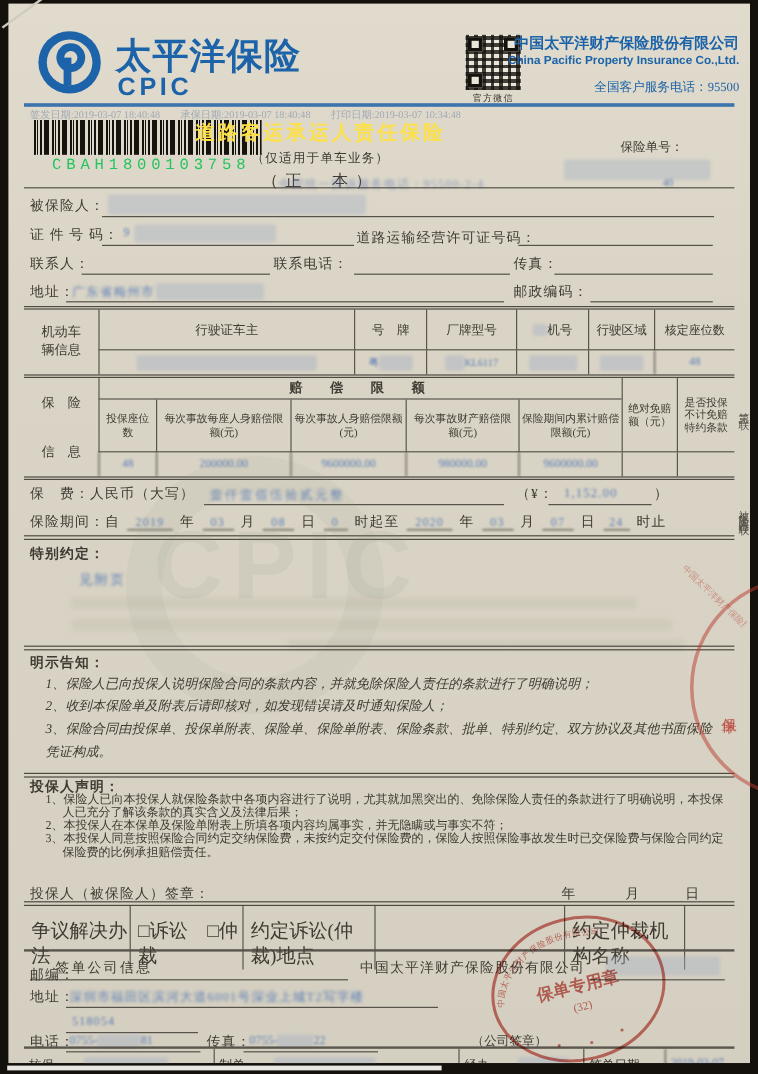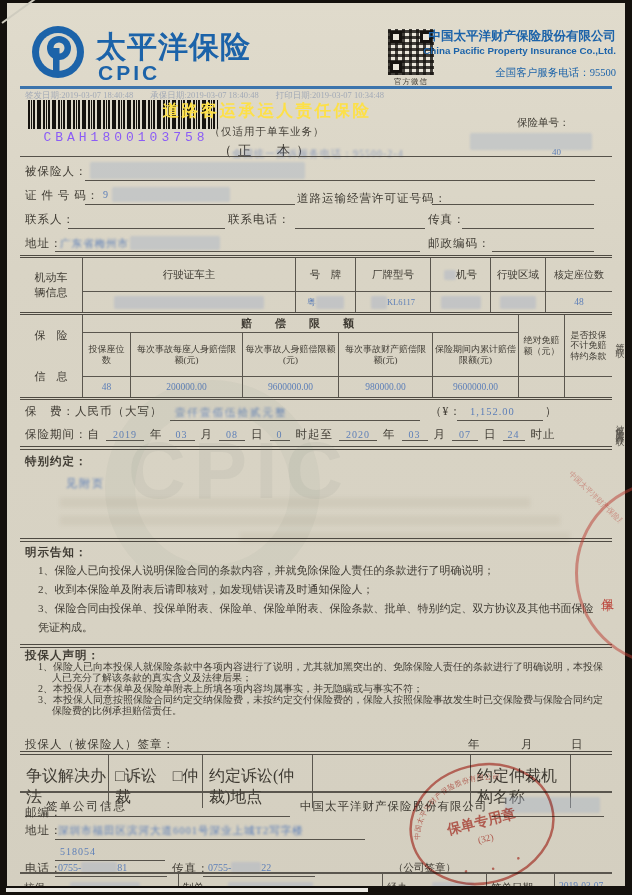--- a/index.html
+++ b/index.html
@@ -83,21 +83,21 @@
 <div class="abs" style="left:388px;top:77px;width:46px;text-align:center;font-size:7.5px;letter-spacing:1px;color:#3a362e;">官方微信</div>
 
 <div class="abs blue bold" style="left:420px;top:28px;width:196px;text-align:right;font-size:12.5px;">中国太平洋财产保险股份有限公司</div>
 <div class="abs blue bold sans" style="left:420px;top:45px;width:196px;text-align:right;font-size:9.8px;">China Pacific Property Insurance Co.,Ltd.</div>
 <div class="abs blue" style="left:420px;top:66px;width:196px;text-align:right;font-size:10.5px;">全国客户服务电话：95500</div>
 <div class="abs" style="left:20px;top:86px;width:592px;height:2.5px;background:#2a68a8;opacity:.9;"></div>
 
 <div class="abs" style="left:25px;top:90px;width:590px;font-size:8.5px;white-space:nowrap;color:rgba(60,90,150,0.38);filter:blur(0.4px);">签发日期:2019-03-07 18:40:48　　承保日期:2019-03-07 18:40:48　　打印日期:2019-03-07 10:34:48</div>
 
 <div class="barcode"></div>
-<div class="abs mono" style="left:28px;top:130px;width:196px;text-align:center;font-size:13px;letter-spacing:4px;color:#8b5cf6;">CBAH1800103758</div>
+<div class="abs mono" style="left:28px;top:130px;width:196px;text-align:center;font-size:13px;letter-spacing:4px;color:#22c55e;">CBAH1800103758</div>
 
 <div class="abs" style="left:142px;top:100px;width:250px;text-align:center;">
   <div class="bold" style="font-size:16.5px;letter-spacing:2.5px;color:#fde047;">道路客运承运人责任保险</div>
   <div style="font-size:10.5px;margin-top:3px;letter-spacing:1px;">（仅适用于单车业务）</div>
   <div style="font-size:13.5px;margin-top:3px;letter-spacing:6px;">（正　本）</div>
 </div>
 
 <div class="abs" style="left:517px;top:116px;font-size:10.5px;">保险单号：</div>
 <div class="rd" style="left:470px;top:133px;width:122px;height:17px;"></div>
 <div class="abs bv" style="left:552px;top:147px;font-size:9px;">40</div>
@@ -222,21 +222,21 @@
 <div class="abs bvh" style="left:66px;top:476px;font-size:11px;letter-spacing:2px;">见附页</div>
 
 <div class="ghost" style="left:60px;top:498px;width:470px;height:9px;"></div>
 <div class="ghost" style="left:60px;top:516px;width:500px;height:9px;"></div>
 <div class="ghost" style="left:240px;top:533px;width:330px;height:9px;"></div>
 <div class="abs" style="left:105px;top:380px;width:215px;height:215px;border:30px solid rgba(125,135,130,0.07);border-radius:50%;box-sizing:border-box;"></div>
 <div class="abs sans bold" style="left:128px;top:425px;font-size:80px;letter-spacing:8px;color:rgba(125,135,130,0.10);">CPIC</div>
 
 <div class="dbl" style="left:20px;top:538px;width:592px;"></div>
 <div class="abs lbl bold" style="left:25px;top:545px;">明示告知：</div>
-<div class="abs" style="left:38px;top:561px;width:566px;font-size:11px;line-height:19px;">
+<div class="abs" style="left:38px;top:561px;width:566px;font-size:11px;line-height:19px;font-style:italic;">
   <p>1、保险人已向投保人说明保险合同的条款内容，并就免除保险人责任的条款进行了明确说明；</p>
   <p>2、收到本保险单及附表后请即核对，如发现错误请及时通知保险人；</p>
   <p>3、保险合同由投保单、投保单附表、保险单、保险单附表、保险条款、批单、特别约定、双方协议及其他书面保险凭证构成。</p>
 </div>
 
 <div class="dbl" style="left:20px;top:644px;width:592px;"></div>
 <div class="abs lbl bold" style="left:25px;top:648px;">投保人声明：</div>
 <div class="abs" style="left:38px;top:661px;width:572px;font-size:10px;line-height:11px;">
   <p style="padding-left:14px;text-indent:-14px;">1、保险人已向本投保人就保险条款中各项内容进行了说明，尤其就加黑突出的、免除保险人责任的条款进行了明确说明，本投保人已充分了解该条款的真实含义及法律后果；</p>
   <p style="padding-left:14px;text-indent:-14px;">2、本投保人在本保单及保险单附表上所填各项内容均属事实，并无隐瞒或与事实不符；</p>

